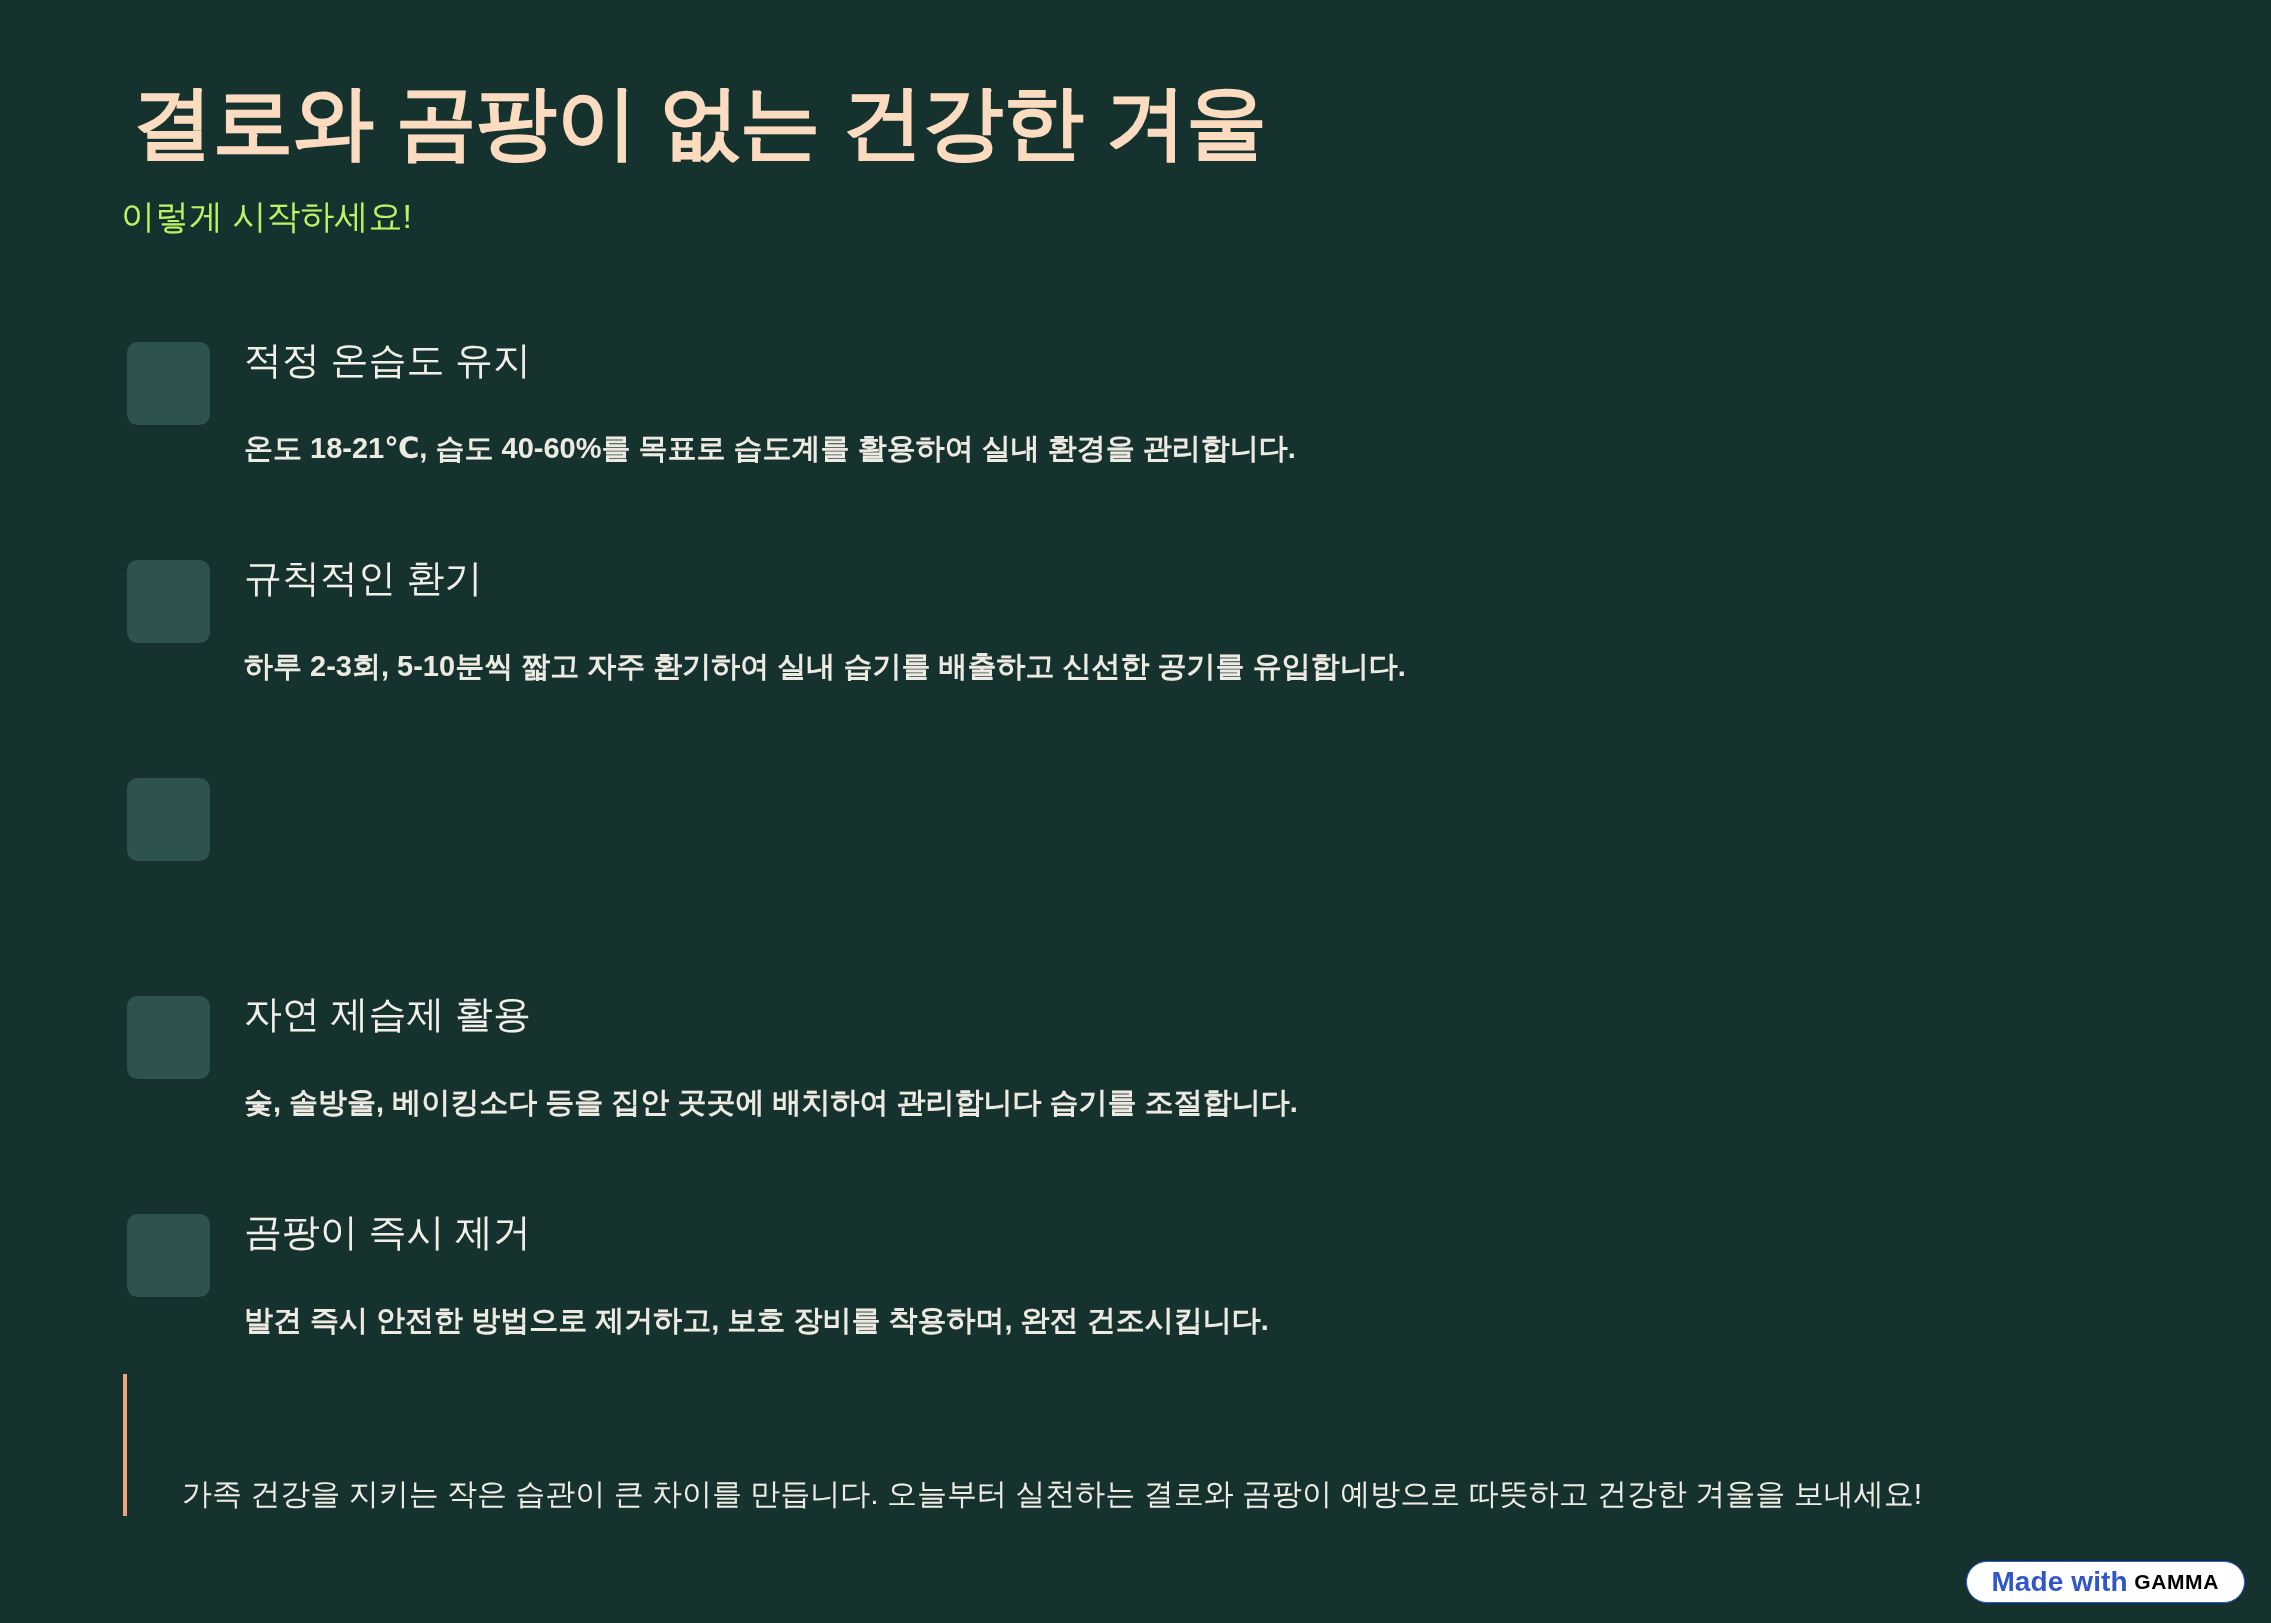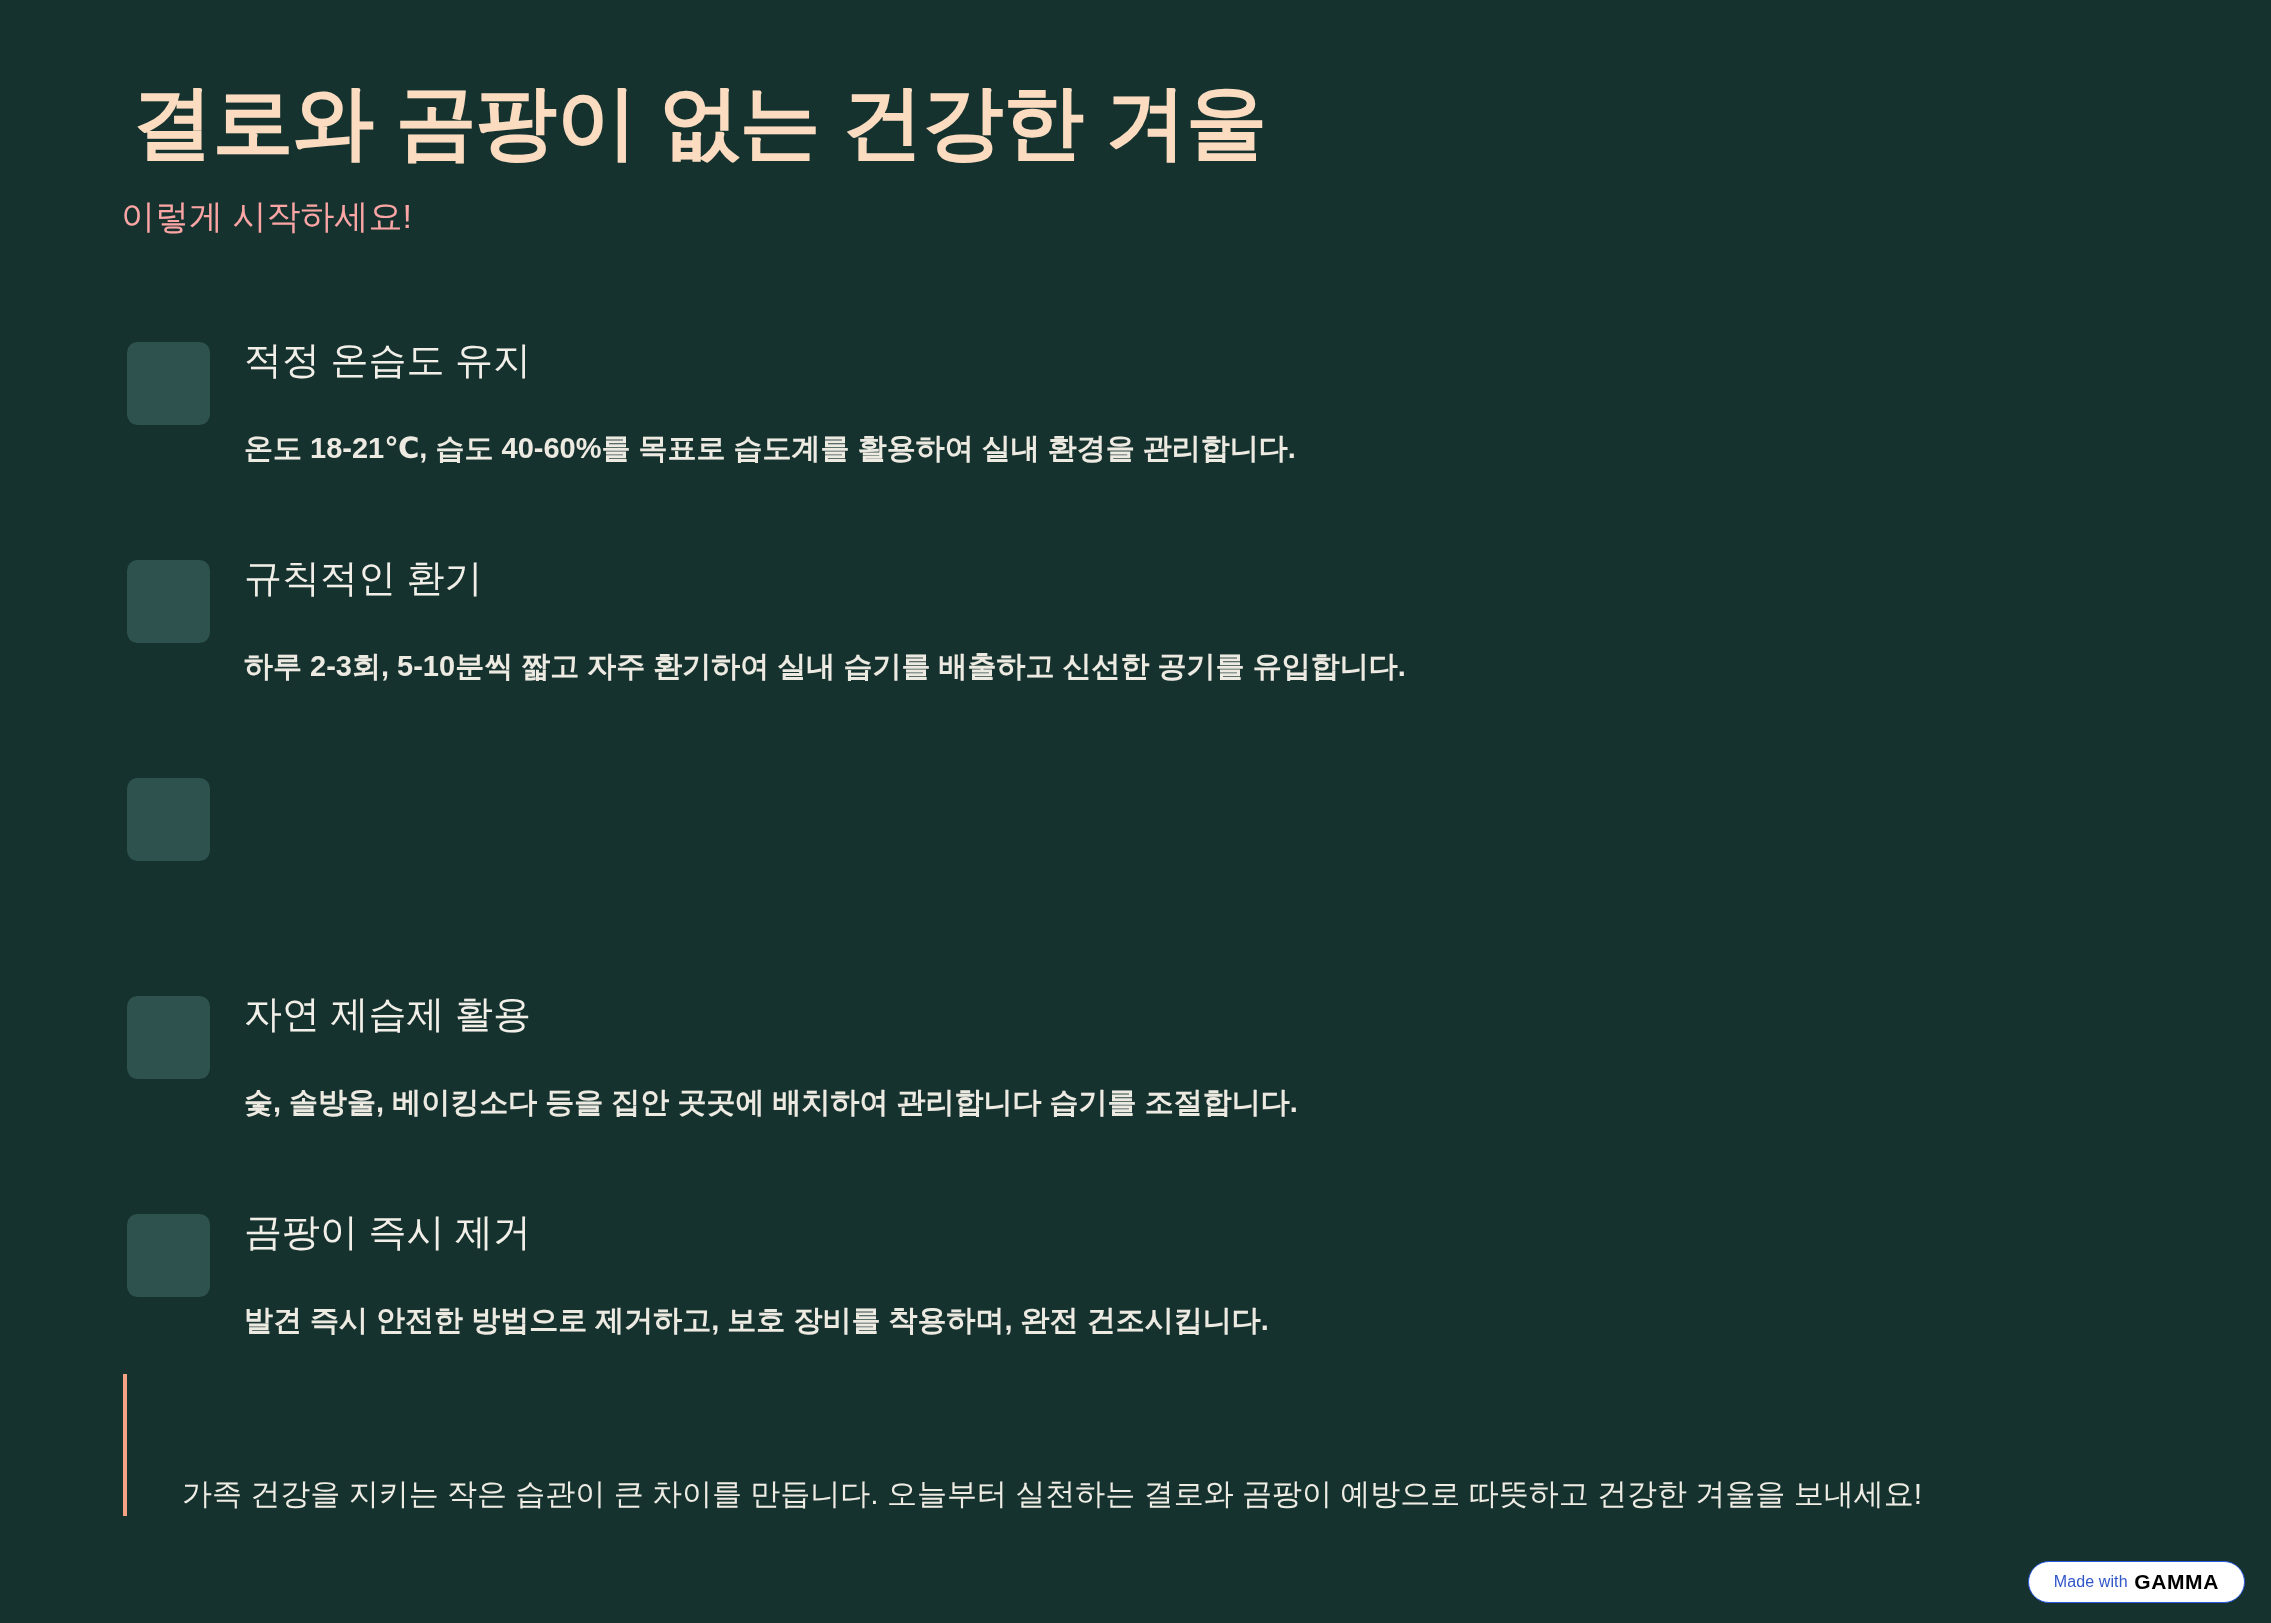--- a/index.html
+++ b/index.html
@@ -34,21 +34,21 @@
   .page-title {
     color: #FBDCC0;
     font-size: 81px;
     line-height: 1.12;
     font-weight: 700;
     letter-spacing: -0.5px;
     margin: 11px;
     white-space: nowrap;
   }
   .page-subtitle {
-    color: #fca5a5;
+    color: #bef264;
     font-size: 34px;
     line-height: 1.3;
     font-weight: 400;
     margin: 26.5px 0 0 0;
   }
 
   
   .tips {
     position: absolute;
     left: 121px;
@@ -120,22 +120,22 @@
     background: #FFFFFF;
     border: 1.9px solid #2B59E0;
     border-radius: 945px;
     display: flex;
     align-items: center;
     gap: 6.6px;
     box-sizing: border-box;
   }
   .gamma-made {
     color: #3156C9;
-    font-size: 16px;
-    font-weight: 400;
+    font-size: 28px;
+    font-weight: 700;
     letter-spacing: 0.1px;
   }
   .gamma-word {
     color: #000000;
     font-size: 21px;
     font-weight: 700;
     letter-spacing: 0.6px;
   }
 </style>
 </head>

